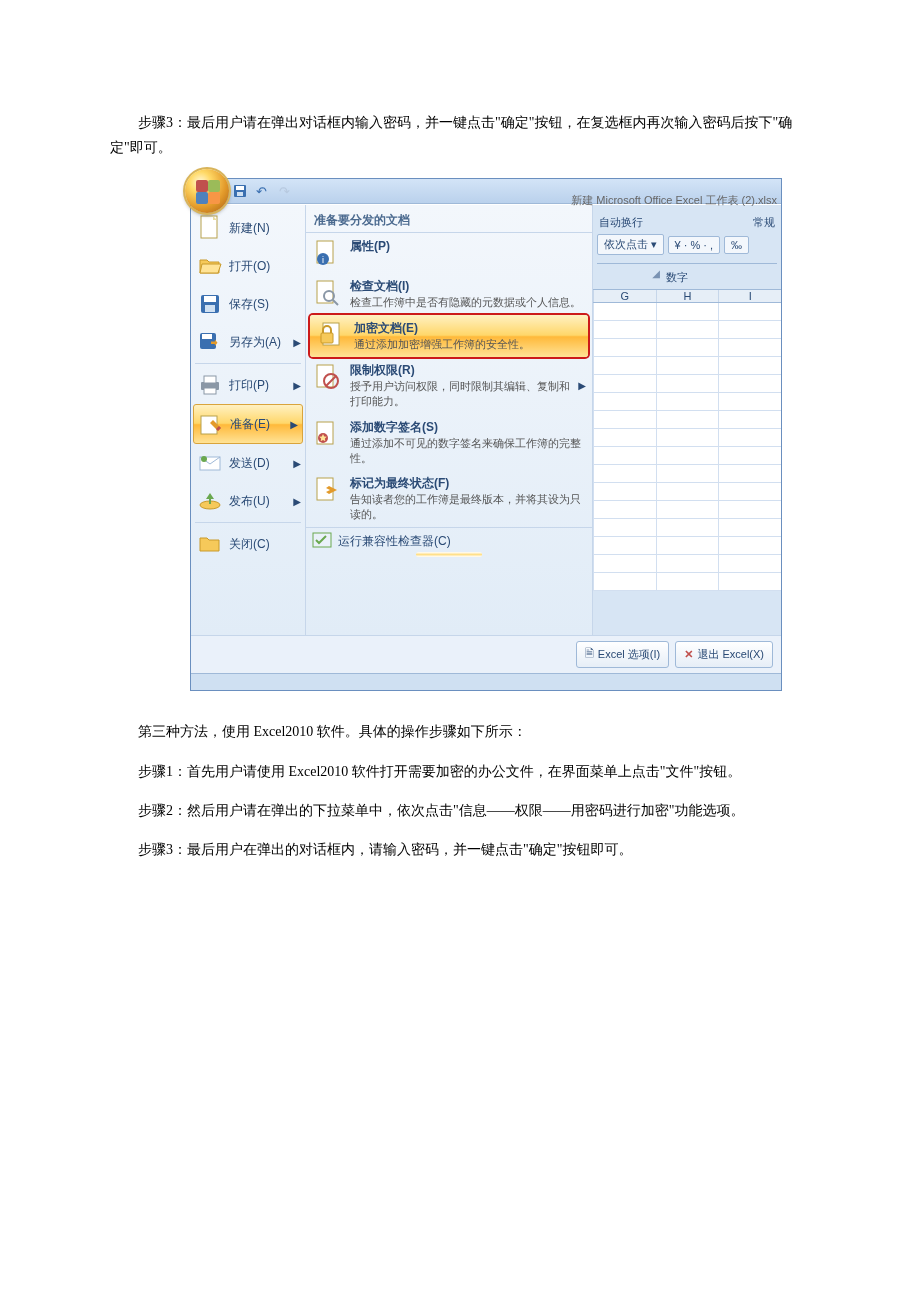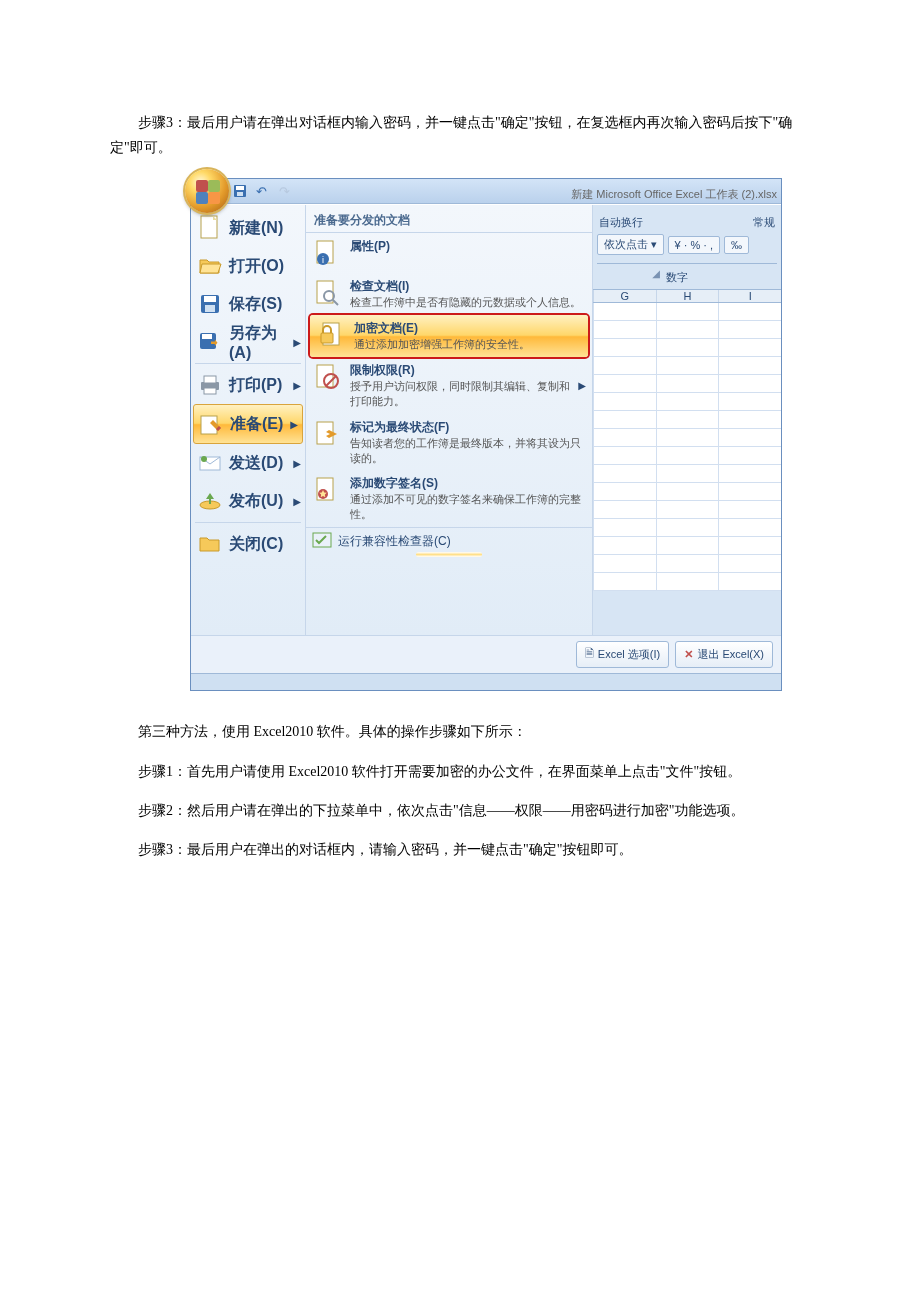--- a/index.html
+++ b/index.html
@@ -58,21 +58,21 @@
   .office-btn::after  { width:12px;height:12px;left:23px;top:11px;background:#9BBB59; }
   .office-btn .q      { width:12px;height:12px;left:11px;top:23px;background:#4F81BD; }
   .office-btn .q2     { position:absolute;width:12px;height:12px;left:23px;top:23px;background:#F79646;border-radius:2px;}
   .qat {
     margin-left: 42px;
     display:flex; gap:9px; align-items:center;
     color:#2a4a75;
   }
   .qat span { width:14px;height:14px;display:inline-block; }
   .excel-title {
-    position:absolute; right:4px; top:8px;
+    position:absolute; right:4px; top:14px;
     font-size:11px; color:#666;
   }
 
   .body-area {
     display:flex;
     background: linear-gradient(#f3f7fc, #e1ecf7);
     border-top: 1px solid #fff;
   }
 
   
@@ -92,21 +92,21 @@
     background: linear-gradient(#fff1c2, #ffd76a 48%, #ffb93a 52%, #ffe396);
     border: 1px solid #d9a43c;
     border-radius: 3px;
     margin: 0 2px;
     padding-left:4px;
   }
   .mitem .ic {
     width: 26px; height:26px;
     display:flex;align-items:center;justify-content:center;
   }
-  .mitem .lbl { flex:1; font-size:16px;font-weight:bold; }
+  .mitem .lbl { flex:1; font-size:12px; }
   .mitem .arrow { color:#2a4a75; font-size:10px; }
   .left-sep { height:1px; background:#c6d6ea; margin:2px 4px; }
 
   
   .mid-col {
     width: 286px;
     padding: 3px 0 0 0;
     position:relative;
   }
   .mid-header {
@@ -354,40 +354,40 @@
                 <b>限制权限(R)</b>
                 <span>授予用户访问权限，同时限制其编辑、复制和打印能力。</span>
               </span>
             <span class="arrow">▶</span>
           </div>
 
           <div class="sitem">
             <span class="sic">
                 <svg width="28" height="28">
                   <rect x="4" y="2" width="16" height="22" fill="#fff" stroke="#b8a14d"></rect>
+                  <circle cx="10" cy="18" r="5" fill="#c0504d"></circle>
+                  <path d="M10 14l1.2 2.4 2.6.4-1.9 1.8.4 2.6L10 20l-2.3 1.2.4-2.6-1.9-1.8 2.6-.4z" fill="#ffe396"></path>
+                </svg>
+              </span>
+            <span class="txt">
+                <b>添加数字签名(S)</b>
+                <span>通过添加不可见的数字签名来确保工作簿的完整性。</span>
+              </span>
+          </div>
+
+          <div class="sitem">
+            <span class="sic">
+                <svg width="28" height="28">
+                  <rect x="4" y="2" width="16" height="22" fill="#fff" stroke="#b8a14d"></rect>
                   <path d="M16 10l8 4-8 4-3-2 4-2-4-2z" fill="#e39a2a"></path>
                 </svg>
               </span>
             <span class="txt">
                 <b>标记为最终状态(F)</b>
                 <span>告知读者您的工作簿是最终版本，并将其设为只读的。</span>
-              </span>
-          </div>
-
-          <div class="sitem">
-            <span class="sic">
-                <svg width="28" height="28">
-                  <rect x="4" y="2" width="16" height="22" fill="#fff" stroke="#b8a14d"></rect>
-                  <circle cx="10" cy="18" r="5" fill="#c0504d"></circle>
-                  <path d="M10 14l1.2 2.4 2.6.4-1.9 1.8.4 2.6L10 20l-2.3 1.2.4-2.6-1.9-1.8 2.6-.4z" fill="#ffe396"></path>
-                </svg>
-              </span>
-            <span class="txt">
-                <b>添加数字签名(S)</b>
-                <span>通过添加不可见的数字签名来确保工作簿的完整性。</span>
               </span>
           </div>
 
           <div class="compat-row border-top" style="border-top:1px solid #c6d6ea;align-items:center;">
             <span class="sic">
                 <svg width="20" height="16">
                   <rect x="1" y="1" width="18" height="14" fill="#eaf1fa" stroke="#6aa84f"></rect>
                   <path d="M4 8l3 3 7-7" fill="none" stroke="#6aa84f" stroke-width="2"></path>
                 </svg>
               </span>

